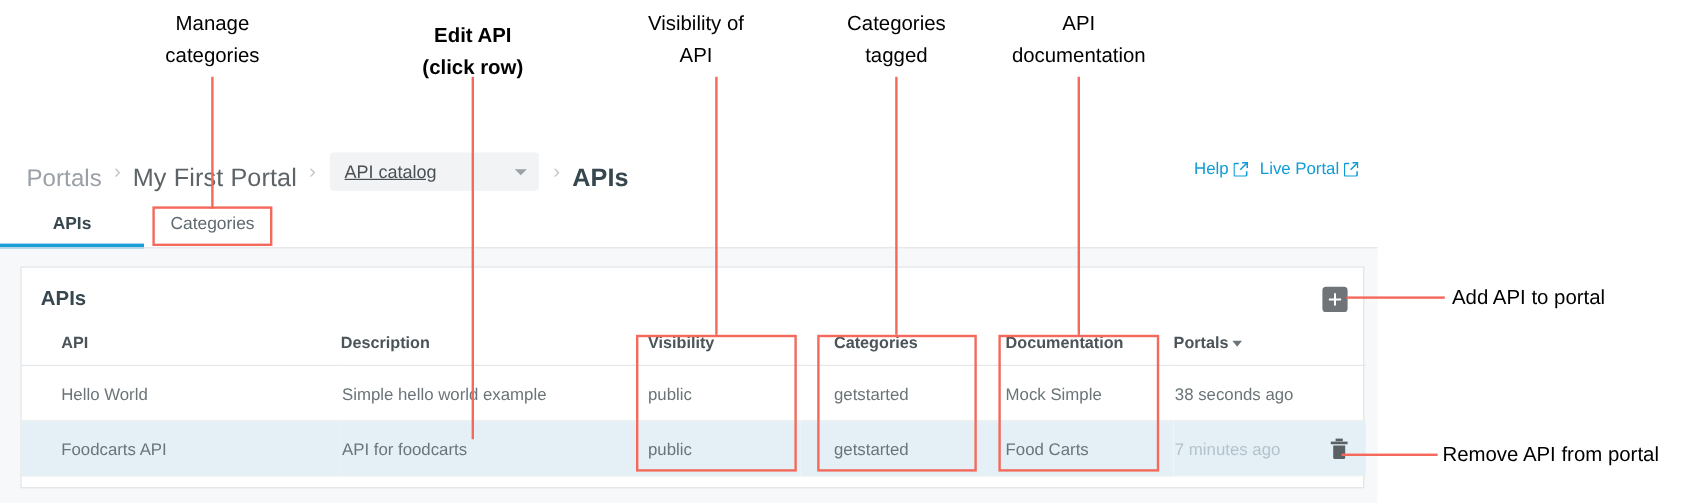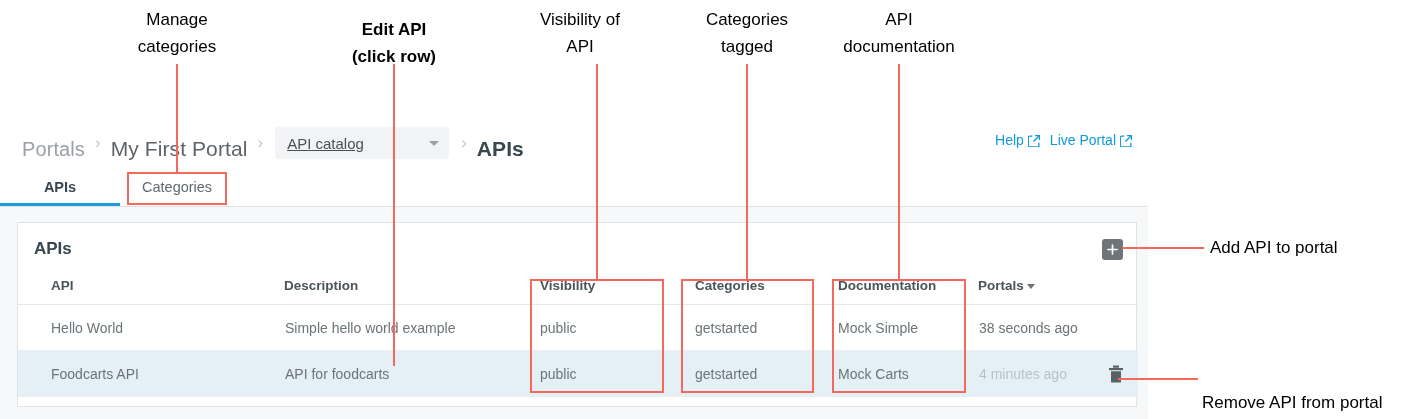--- a/index.html
+++ b/index.html
@@ -195,23 +195,23 @@
           <td class="col-doc">Mock Simple</td>
           <td class="col-mod">
             <span>38 seconds ago</span>
           </td>
         </tr>
         <tr class="row-selected">
           <td class="col-api">Foodcarts API</td>
           <td class="col-desc">API for foodcarts</td>
           <td class="col-vis">public</td>
           <td class="col-cat">getstarted</td>
-          <td class="col-doc">Mock Carts</td>
+          <td class="col-doc">Food Carts</td>
           <td class="col-mod muted">
-            <span>4 minutes ago</span>
+            <span>7 minutes ago</span>
             <span class="trash">
               <svg width="16" height="18" viewBox="0 0 16 18">
                 <rect x="5" y="0.5" width="6" height="2.2" fill="#5a6164"></rect>
                 <rect x="1" y="3" width="14" height="2.2" fill="#5a6164"></rect>
                 <path d="M3 6.2h10v10.2a1.2 1.2 0 0 1-1.2 1.2H4.2A1.2 1.2 0 0 1 3 16.4z" fill="#5a6164"></path>
               </svg>
             </span>
           </td>
         </tr>
       </tbody>
@@ -236,18 +236,18 @@
 <div class="anno-vline" style="left:746px;top:64px;height:215px;"></div>
 
 <div class="anno-label" style="left:828px;top:6px;width:142px;">API
 documentation</div>
 <div class="anno-vline" style="left:898px;top:64px;height:215px;"></div>
 
 <div class="anno-hline" style="left:1122px;top:247px;width:82px;"></div>
 <div class="anno-label anno-label-left" style="left:1210px;top:234px;">Add API to portal</div>
 
 <div class="anno-hline" style="left:1118px;top:378px;width:80px;"></div>
-<div class="anno-label anno-label-left" style="left:1202px;top:365px;margin-top:24px;">Remove API from portal</div>
+<div class="anno-label anno-label-left" style="left:1202px;top:365px;">Remove API from portal</div>
 
 <div class="anno-box" style="left:127px;top:172px;width:100px;height:33px;"></div>
 <div class="anno-box" style="left:530px;top:279px;width:134px;height:114px;"></div>
 <div class="anno-box" style="left:681px;top:279px;width:133px;height:114px;"></div>
 <div class="anno-box" style="left:832px;top:279px;width:134px;height:114px;"></div>
 
 </body></html>

